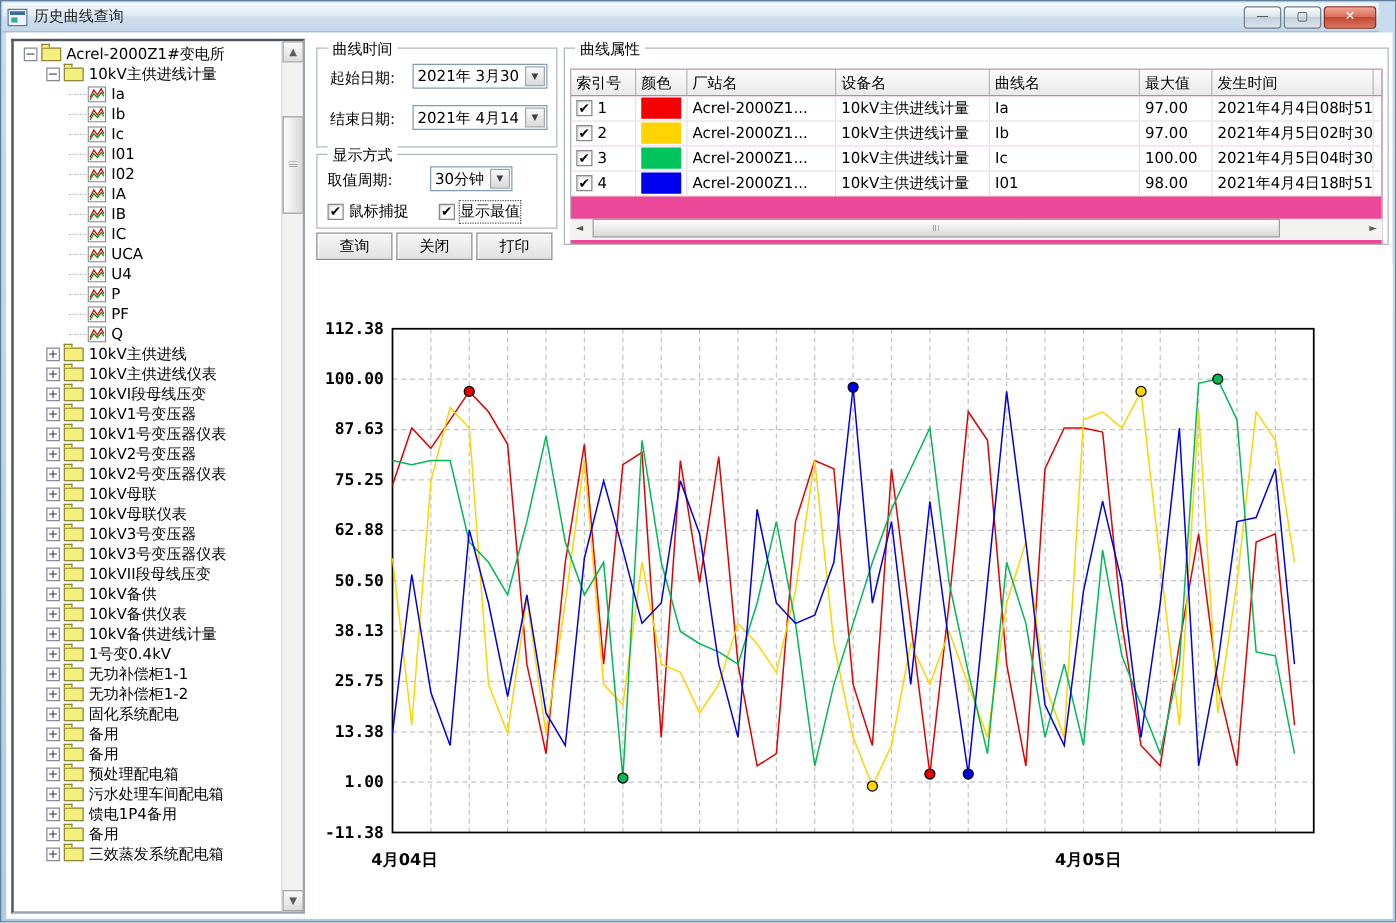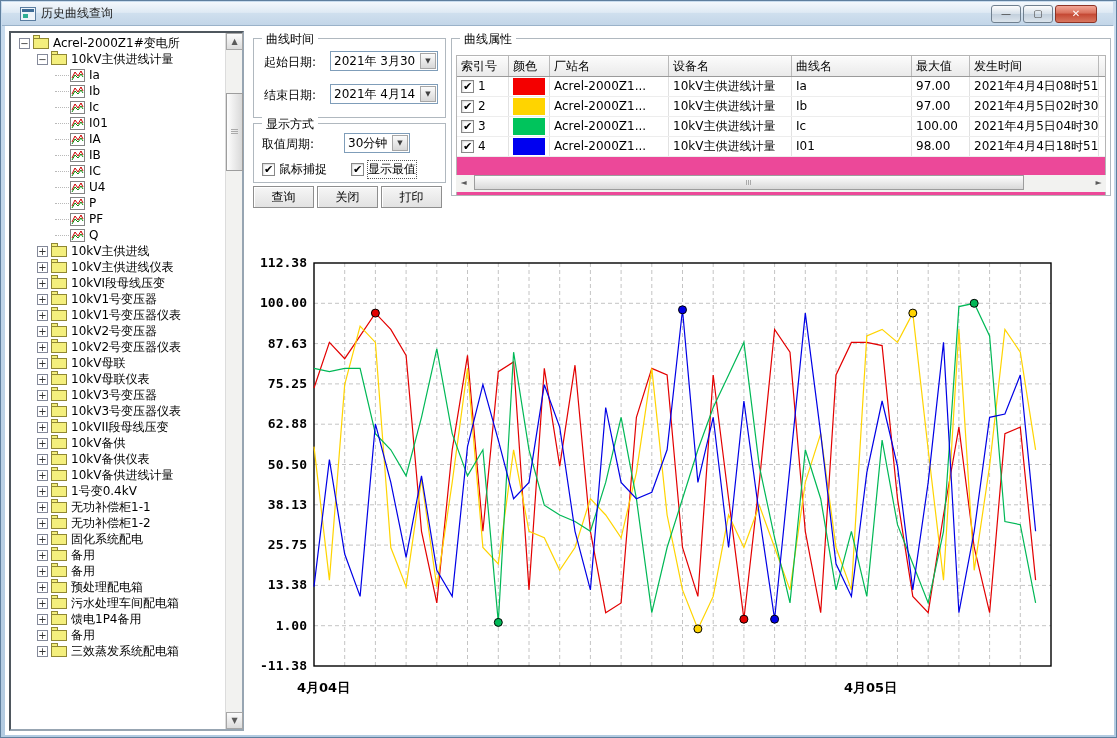--- a/index.html
+++ b/index.html
@@ -1,23 +1,23 @@
 <!DOCTYPE html>
 <html><head>
 <meta charset="utf-8">
 <style>
   * { margin:0; padding:0; box-sizing:border-box; }
   html,body { width:1117px; height:738px; overflow:hidden; }
   body { font-family:"DejaVu Sans", sans-serif; font-size:12px; color:#000; position:relative;
          background:linear-gradient(#c9dcee,#b3cbe1); }
   .win-frame { position:absolute; inset:0; border:1px solid #5f7f9e; }
   
-  .titlebar { position:absolute; left:1px; top:1px; right:3px; height:24px;
+  .titlebar { position:absolute; left:1px; top:1px; right:13px; height:24px;
               background:linear-gradient(#f4f8fc 0%, #dfeaf4 45%, #cfdfee 50%, #c3d6e8 100%);
-              display:flex; align-items:center; padding:0 16px; border-bottom:1px solid #9ab2c9; }
+              display:flex; align-items:center; padding:0 2px; border-bottom:1px solid #9ab2c9; }
   .app-icon { width:16px; height:14px; background:#eef4fa; border:1px solid #5a7da0; margin:0 5px 0 2px; position:relative; }
   .app-icon::before { content:""; position:absolute; left:1px; top:1px; right:1px; height:3px; background:#3d6c96; }
   .app-icon::after { content:""; position:absolute; left:2px; bottom:2px; width:5px; height:4px; background:#2fae94; }
   .title-text { flex:1; font-size:12px; color:#1c1c1c; }
   .winbtn { width:30px; height:18px; margin-left:2px; border:1px solid #70808f; border-radius:3px;
             display:flex; align-items:center; justify-content:center; font-size:10px; color:#444;
             background:linear-gradient(#fdfdfd,#d5dfe9 50%,#c2cfdc 50%,#dbe4ec); }
   .winbtn.close { width:42px; background:linear-gradient(#f2a696,#d9705c 45%,#c44733 50%,#d8765f); color:#fff; font-weight:bold; border-color:#8d3325; }
   
   .client { position:absolute; left:4px; top:25px; width:1109px; height:709px; background:#fff; }
@@ -164,20 +164,32 @@
           <div class="tree-row">
             <span class="indent" style="width:44px"></span>
             <span class="leafpad"></span>
             <span class="cicon">
               <svg width="15" height="13" viewBox="0 0 15 13">
                 <rect x="0.5" y="0.5" width="14" height="12" fill="#ffffff" stroke="#848484"></rect>
                 <polyline points="2,9 5,3 8,7 11,2 13,6" fill="none" stroke="#cc0000" stroke-width="1"></polyline>
                 <polyline points="2,11 5,6 8,9 11,5 13,8" fill="none" stroke="#0a8a0a" stroke-width="1"></polyline>
               </svg>
             </span>
+            <span class="tlabel">I02</span>
+          </div>
+          <div class="tree-row">
+            <span class="indent" style="width:44px"></span>
+            <span class="leafpad"></span>
+            <span class="cicon">
+              <svg width="15" height="13" viewBox="0 0 15 13">
+                <rect x="0.5" y="0.5" width="14" height="12" fill="#ffffff" stroke="#848484"></rect>
+                <polyline points="2,9 5,3 8,7 11,2 13,6" fill="none" stroke="#cc0000" stroke-width="1"></polyline>
+                <polyline points="2,11 5,6 8,9 11,5 13,8" fill="none" stroke="#0a8a0a" stroke-width="1"></polyline>
+              </svg>
+            </span>
             <span class="tlabel">IA</span>
           </div>
           <div class="tree-row">
             <span class="indent" style="width:44px"></span>
             <span class="leafpad"></span>
             <span class="cicon">
               <svg width="15" height="13" viewBox="0 0 15 13">
                 <rect x="0.5" y="0.5" width="14" height="12" fill="#ffffff" stroke="#848484"></rect>
                 <polyline points="2,9 5,3 8,7 11,2 13,6" fill="none" stroke="#cc0000" stroke-width="1"></polyline>
                 <polyline points="2,11 5,6 8,9 11,5 13,8" fill="none" stroke="#0a8a0a" stroke-width="1"></polyline>
@@ -189,20 +201,32 @@
             <span class="indent" style="width:44px"></span>
             <span class="leafpad"></span>
             <span class="cicon">
               <svg width="15" height="13" viewBox="0 0 15 13">
                 <rect x="0.5" y="0.5" width="14" height="12" fill="#ffffff" stroke="#848484"></rect>
                 <polyline points="2,9 5,3 8,7 11,2 13,6" fill="none" stroke="#cc0000" stroke-width="1"></polyline>
                 <polyline points="2,11 5,6 8,9 11,5 13,8" fill="none" stroke="#0a8a0a" stroke-width="1"></polyline>
               </svg>
             </span>
             <span class="tlabel">IC</span>
+          </div>
+          <div class="tree-row">
+            <span class="indent" style="width:44px"></span>
+            <span class="leafpad"></span>
+            <span class="cicon">
+              <svg width="15" height="13" viewBox="0 0 15 13">
+                <rect x="0.5" y="0.5" width="14" height="12" fill="#ffffff" stroke="#848484"></rect>
+                <polyline points="2,9 5,3 8,7 11,2 13,6" fill="none" stroke="#cc0000" stroke-width="1"></polyline>
+                <polyline points="2,11 5,6 8,9 11,5 13,8" fill="none" stroke="#0a8a0a" stroke-width="1"></polyline>
+              </svg>
+            </span>
+            <span class="tlabel">UCA</span>
           </div>
           <div class="tree-row">
             <span class="indent" style="width:44px"></span>
             <span class="leafpad"></span>
             <span class="cicon">
               <svg width="15" height="13" viewBox="0 0 15 13">
                 <rect x="0.5" y="0.5" width="14" height="12" fill="#ffffff" stroke="#848484"></rect>
                 <polyline points="2,9 5,3 8,7 11,2 13,6" fill="none" stroke="#cc0000" stroke-width="1"></polyline>
                 <polyline points="2,11 5,6 8,9 11,5 13,8" fill="none" stroke="#0a8a0a" stroke-width="1"></polyline>
               </svg>

